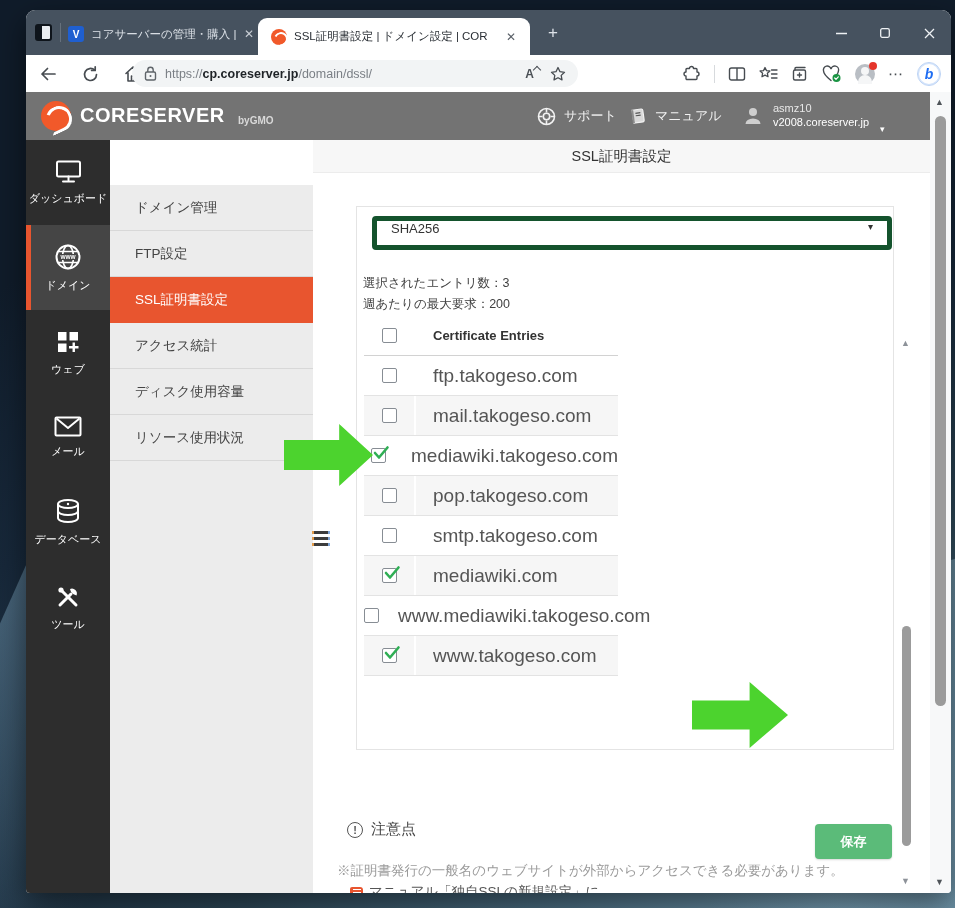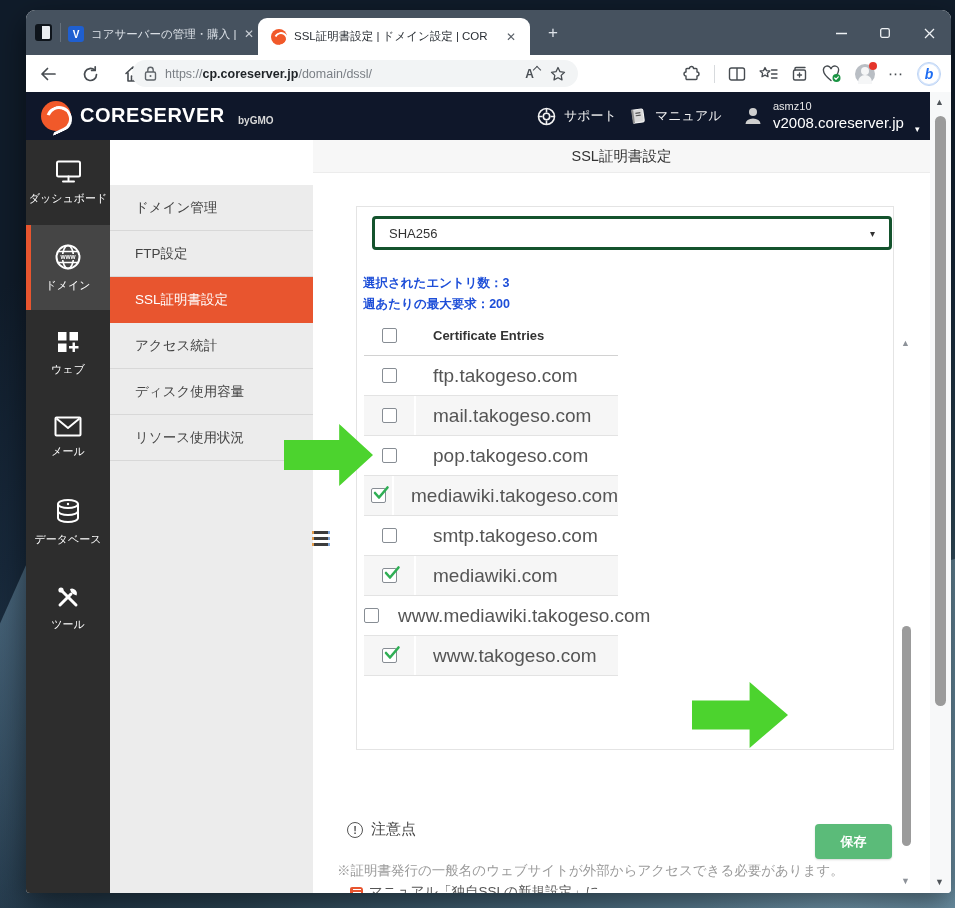--- a/index.html
+++ b/index.html
@@ -64,33 +64,33 @@
   .avatar { position:relative; width:20px; height:20px; border-radius:50%; background:#b9bec4; overflow:visible;}
   .avatar::before{ content:""; position:absolute; left:6px; top:3px; width:8px; height:8px; border-radius:50%; background:#f5f6f7;}
   .avatar::after { content:""; position:absolute; left:3px; top:11px; width:14px; height:9px; border-radius:7px 7px 0 0; background:#f5f6f7;}
   .avatar .dot { position:absolute; right:-2px; top:-2px; width:8px; height:8px; border-radius:50%; background:#e5352b; }
   .dots-ico { font-size:15px; letter-spacing:1px; color:#474c51; }
   .copilot { width:24px; height:24px; border-radius:50%; background:#fff; border:1px solid #bcd3f5;
     color:#1d6cf2; font-weight:bold; font-style:italic; font-size:14px; display:flex; align-items:center; justify-content:center;
     box-shadow:0 0 0 1px rgba(70,140,240,.25) inset; }
 
   
-  .site-header { position:absolute; left:0; top:82px; width:904px; height:48px; background:#0f172a;
+  .site-header { position:absolute; left:0; top:82px; width:904px; height:48px; background:#737373;
     display:flex; align-items:center; color:#fff; }
   .logo-blob { position:absolute; left:15px; top:9px; width:30px; height:30px; border-radius:50%; background:#f1592a; }
   .logo-blob::before{ content:""; position:absolute; left:5px; top:5px; width:20px; height:20px; border:3px solid #fff;
     border-left-color:transparent; border-radius:50% 50% 50% 10%; transform:rotate(-25deg); }
   .brand { position:absolute; left:54px; top:12px; font-size:20px; font-weight:bold; letter-spacing:.5px; }
   .brand-suffix { position:absolute; left:212px; top:23px; font-size:10px; font-weight:bold; color:#d9d9d9; }
   .hdr-item { position:absolute; top:0; height:48px; display:flex; align-items:center; gap:8px; font-size:13px; color:#f2f2f2;}
   .hdr-support { left:511px; } .hdr-manual { left:603px; }
   .hdr-account { left:716px; gap:9px; }
   .acct-lines { display:flex; flex-direction:column; line-height:1.25; }
   .acct-user { font-size:11px; color:#e8e8e8; }
-  .acct-server { font-size:15px; color:#fff; }
+  .acct-server { font-size:11px; color:#fff; }
   .acct-caret { font-size:9px; color:#fff; margin-left:2px; align-self:flex-end; padding-bottom:6px;}
 
   
   .sidebar { position:absolute; left:0; top:130px; width:84px; height:753px; background:#2d2d2d; }
   .sb-item { position:relative; width:84px; height:85px; display:flex; flex-direction:column; align-items:center;
     justify-content:center; gap:7px; color:#fff; }
   .sb-item.active { background:#454545; }
   .sb-item.active::before { content:""; position:absolute; left:0; top:0; width:5px; height:100%; background:#e8552f; }
   .sb-label { font-size:11px; letter-spacing:0; white-space:nowrap; }
   .sb-item svg { display:block; }
@@ -100,24 +100,24 @@
   .sm-item { height:46px; display:flex; align-items:center; padding-left:25px; font-size:13.5px; color:#444;
     border-bottom:1px solid #d8d8d8; background:#ececec; }
   .sm-item.active { background:#e8552f; color:#fff; border-bottom-color:#e8552f; }
 
   
   .content { position:absolute; left:287px; top:130px; width:617px; height:753px; background:#fff; }
   .page-titlebar { position:absolute; left:0; top:0; width:617px; height:33px; background:#f7f7f7;
     border-bottom:1px solid #ececec; display:flex; align-items:center; justify-content:center;
     font-size:14.5px; color:#333; }
   .panel { position:absolute; left:43px; top:66px; width:538px; height:544px; border:1px solid #e4e4e4; background:#fff; }
-  .hash-select { position:absolute; left:59px; top:76px; width:520px; height:34px; border:3px solid #14532d;
-    border-radius:4px; background:#fff; display:flex; align-items:center; padding:0 14px; font-size:13px; color:#333; }
+  .hash-select { position:absolute; left:59px; top:76px; width:520px; height:34px; border:5px solid #14532d;
+    border-radius:4px; background:#fff; display:flex; align-items:flex-start; padding:0 14px; font-size:13px; color:#333; }
   .hash-select .caret { margin-left:auto; font-size:10px; color:#333; }
-  .count-line { position:absolute; left:50px; font-size:12.5px; font-weight:bold; color:#1d4ed8; }
+  .count-line { position:absolute; left:50px; font-size:12.5px; font-weight:normal; color:#404040; }
   .count-1 { top:135px; } .count-2 { top:156px; }
 
   .cert-table { position:absolute; left:51px; top:176px; width:254px; }
   .trow { display:flex; height:40px; border-bottom:1px solid #e3e3e3; }
   .trow .cell { display:flex; align-items:center; }
   .cell.cb { width:50px; justify-content:center; margin-right:2px; }
   .cell.name { flex:1; font-size:19px; color:#555; padding-left:17px; }
   .trow.thead { border-bottom:1px solid #d2d2d2; }
   .trow.thead .cell.name { font-weight:bold; color:#333; font-size:13px; }
   #cert-rows .trow:nth-child(even) .cell { background:#f6f6f6; }
@@ -399,38 +399,38 @@
               <div class="cell name">ftp.takogeso.com</div>
             </div>
             <div class="trow">
               <label class="cell cb">
                 <span class="checkbox"></span>
               </label>
               <div class="cell name">mail.takogeso.com</div>
             </div>
             <div class="trow">
               <label class="cell cb">
-                <span class="checkbox"></span>
-              </label>
-              <div class="cell name">pop.takogeso.com</div>
-            </div>
-            <div class="trow">
-              <label class="cell cb">
                 <span class="checkbox checked">
                   <svg class="check-icon" width="16" height="14" viewBox="0 0 16 14">
                     <path d="M2 7 L6 11.5 L14.5 1.5" fill="none" stroke="#2fae54" stroke-width="2.6" stroke-linecap="round" stroke-linejoin="round"></path>
                   </svg>
                 </span>
               </label>
               <div class="cell name">mediawiki.takogeso.com</div>
             </div>
             <div class="trow">
               <label class="cell cb">
                 <span class="checkbox"></span>
               </label>
+              <div class="cell name">pop.takogeso.com</div>
+            </div>
+            <div class="trow">
+              <label class="cell cb">
+                <span class="checkbox"></span>
+              </label>
               <div class="cell name">smtp.takogeso.com</div>
             </div>
             <div class="trow">
               <label class="cell cb">
                 <span class="checkbox checked">
                   <svg class="check-icon" width="16" height="14" viewBox="0 0 16 14">
                     <path d="M2 7 L6 11.5 L14.5 1.5" fill="none" stroke="#2fae54" stroke-width="2.6" stroke-linecap="round" stroke-linejoin="round"></path>
                   </svg>
                 </span>
               </label>

